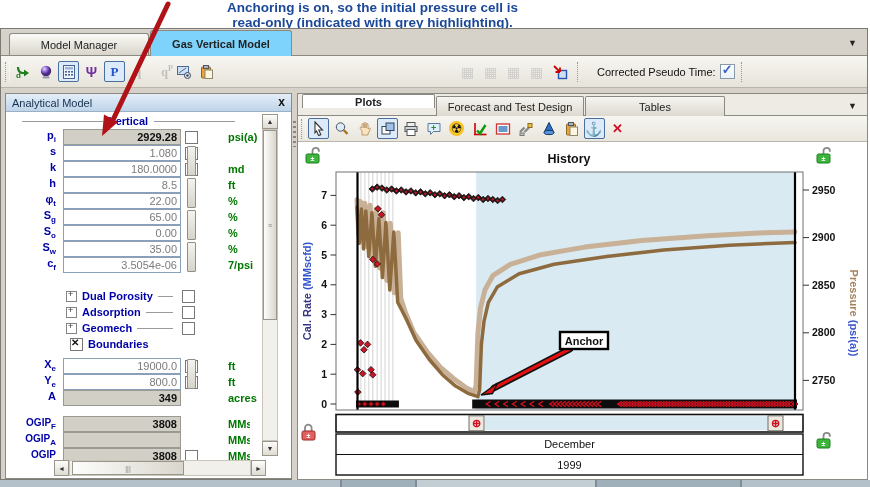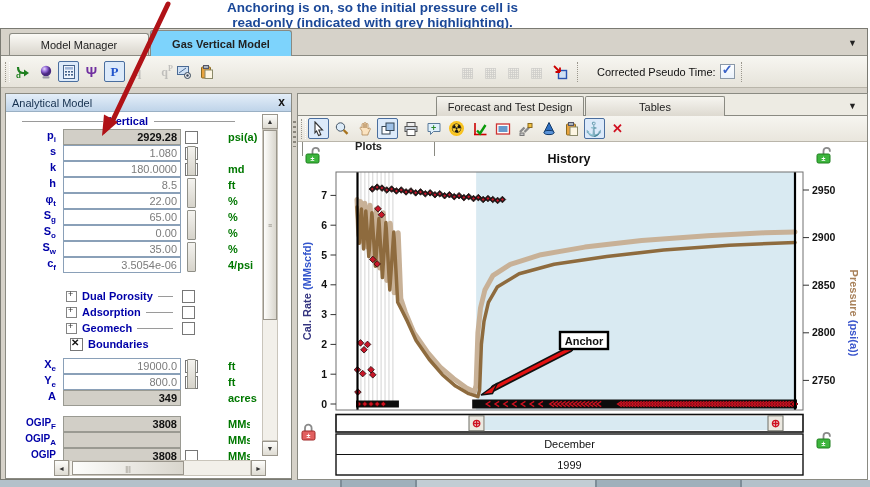--- a/index.html
+++ b/index.html
@@ -67,21 +67,21 @@
   .sb-track{position:absolute;background:#f2f0ea;border:1px solid #c9c5bb;box-sizing:border-box;}
   .sb-thumb{position:absolute;background:linear-gradient(90deg,#fdfdfb,#d9d6cd);border:1px solid #9a968c;
     box-sizing:border-box;display:flex;align-items:center;justify-content:center;font-size:7px;color:#8a867c;}
   
   #right-panel{position:absolute;left:296px;top:64px;width:571px;height:387px;background:#fff;
     border:1px solid #8a8a82;box-sizing:border-box;}
   .ptabs{position:absolute;left:0;top:0;width:100%;height:22px;background:#edebe3;border-bottom:1px solid #8a8a82;box-sizing:border-box;}
   .ptab{position:absolute;top:2px;height:20px;box-sizing:border-box;border:1px solid #8a8a82;border-bottom:none;
     border-radius:2px 2px 0 0;background:linear-gradient(#f6f5f0,#ddd9d0);font-size:11px;color:#222;
     display:flex;align-items:center;justify-content:center;}
-  .ptab.active{top:0;height:22px;background:#fff;font-weight:bold;margin-top:40px;}
+  .ptab.active{top:0;height:14px;background:#fff;font-weight:bold;}
   .plot-toolbar{position:absolute;left:0;top:22px;width:100%;height:26px;
     background:linear-gradient(#f6f5f0,#e9e6dd);border-bottom:1px solid #b9b5aa;box-sizing:border-box;}
   #chart-svg{position:absolute;left:0;top:51px;}
   .g-anchor{color:#1b4fa0;font-weight:bold;font-size:14px;}
   .g-x{color:#d01020;font-weight:bold;font-size:13px;}
   .g-rad{font-size:13px;color:#111;background:radial-gradient(circle,#ffd94d,#f4b400);border-radius:50%;
     width:15px;height:15px;line-height:15px;text-align:center;}
   .g-grey{color:#b3b3b3;font-size:14px;}
   
   .ctitle{font:bold 12.5px "Liberation Sans",sans-serif;fill:#111;}
@@ -260,21 +260,21 @@
     <span class="plab"><span class="lm">S</span><sub class="ls">w</sub></span>
     <input class="pfield" readonly="" value="35.00" style="">
     <span class="pcb hiddencb"></span>
     <span class="punit">%</span>
   </div>
 
   <div class="prow">
     <span class="plab"><span class="lm">c</span><sub class="ls">f</sub></span>
     <input class="pfield" readonly="" value="3.5054e-06" style="">
     <span class="pcb hiddencb"></span>
-    <span class="punit">4/psi</span>
+    <span class="punit">7/psi</span>
   </div>
 <div class="spinbtn" style="left: 177px; top: 17px;"></div>
             <div class="spinbtn" style="left: 177px; top: 49px;"></div>
             <div class="spinbtn" style="left: 177px; top: 81px;"></div>
             <div class="spinbtn" style="left: 177px; top: 113px;"></div>
           </div>
         <div id="tree-rows" style="position:absolute;left:4px;top:176px;width:185px;">
   <div class="trow">
     <span class="expander"></span>
     <span class="tlab">Dual Porosity</span>

